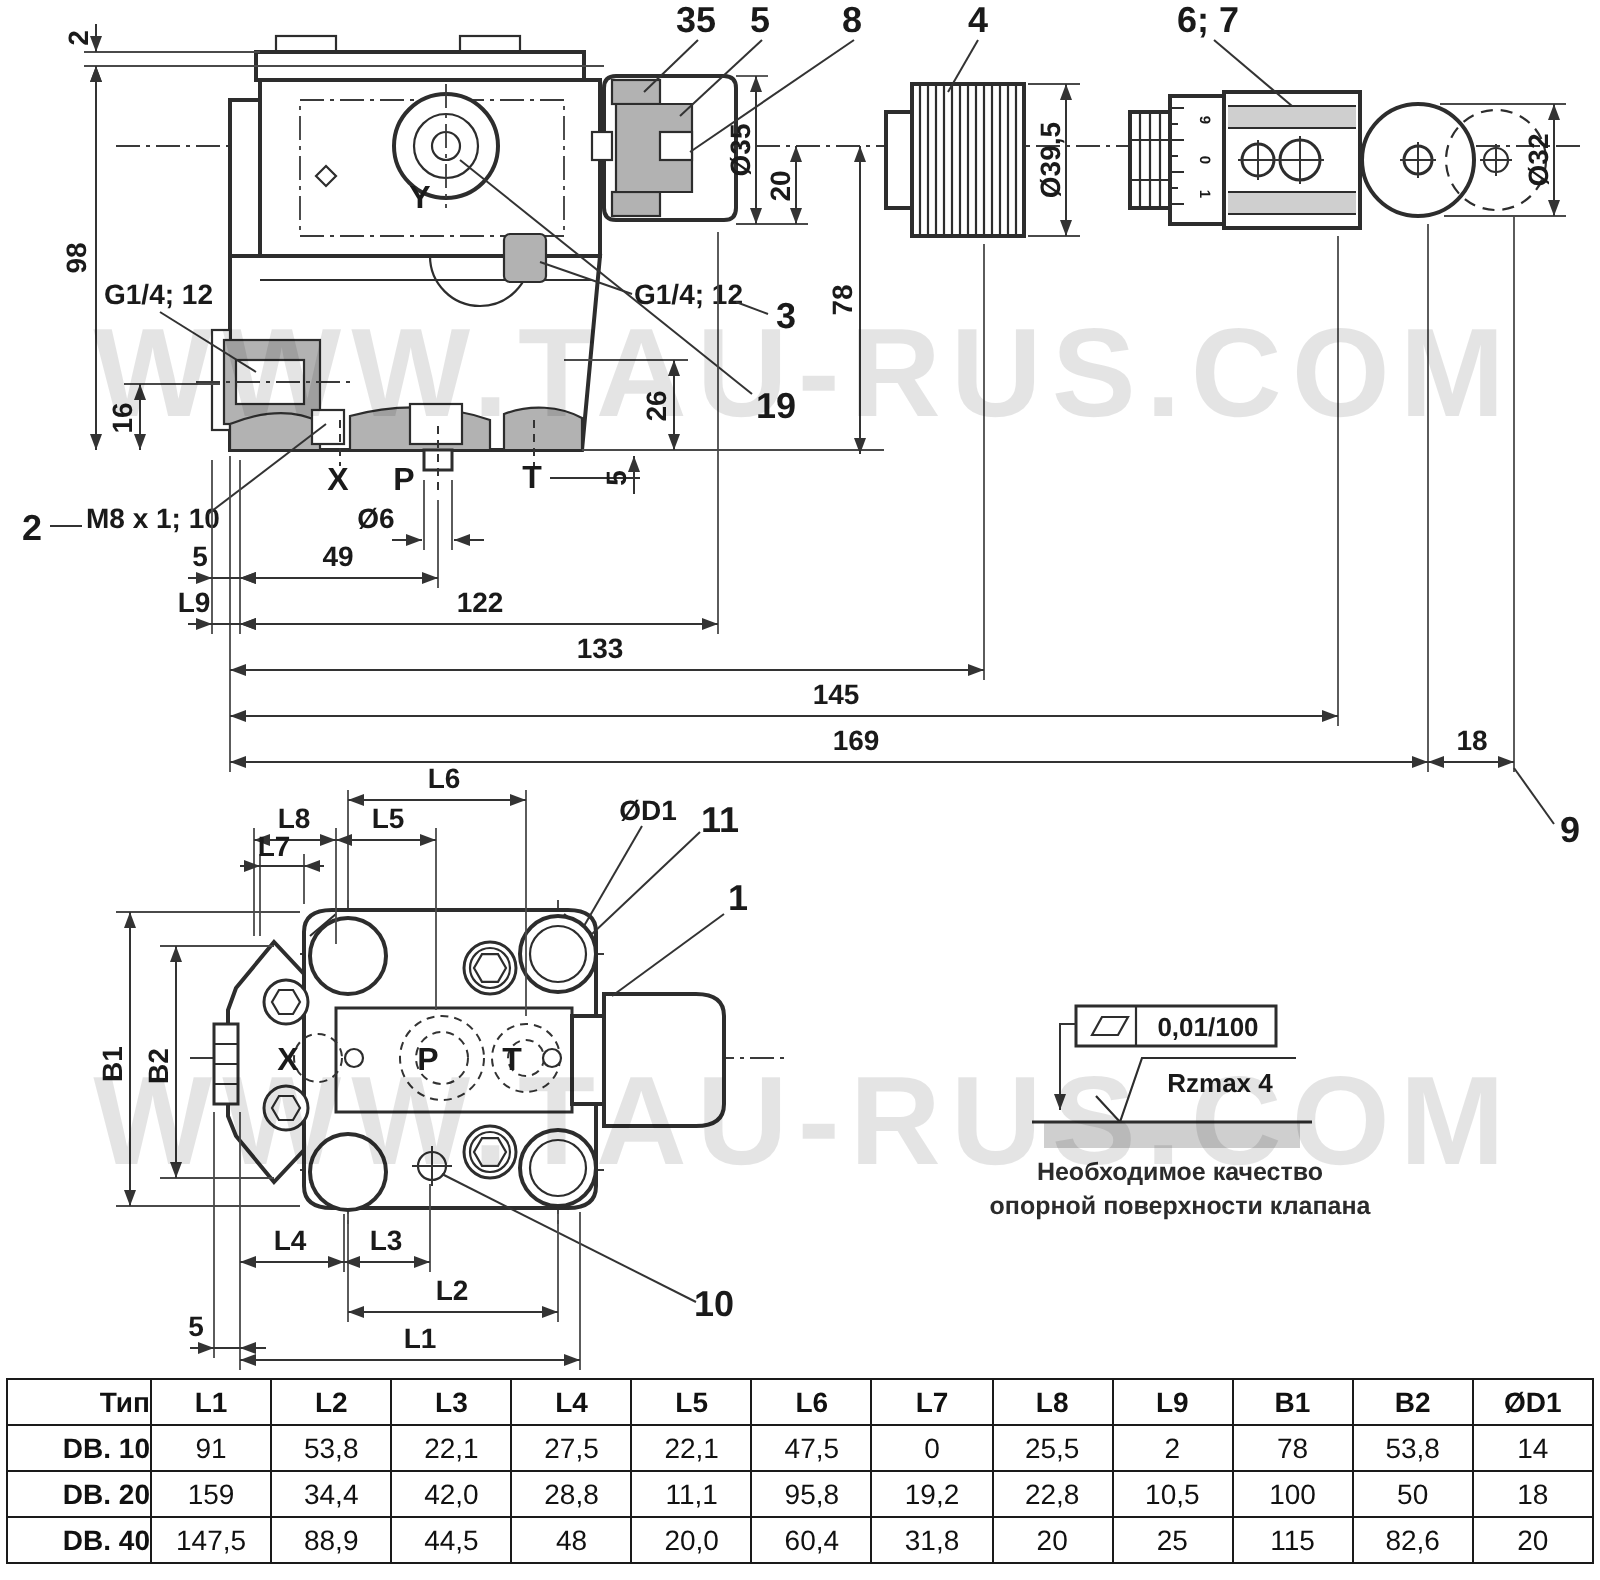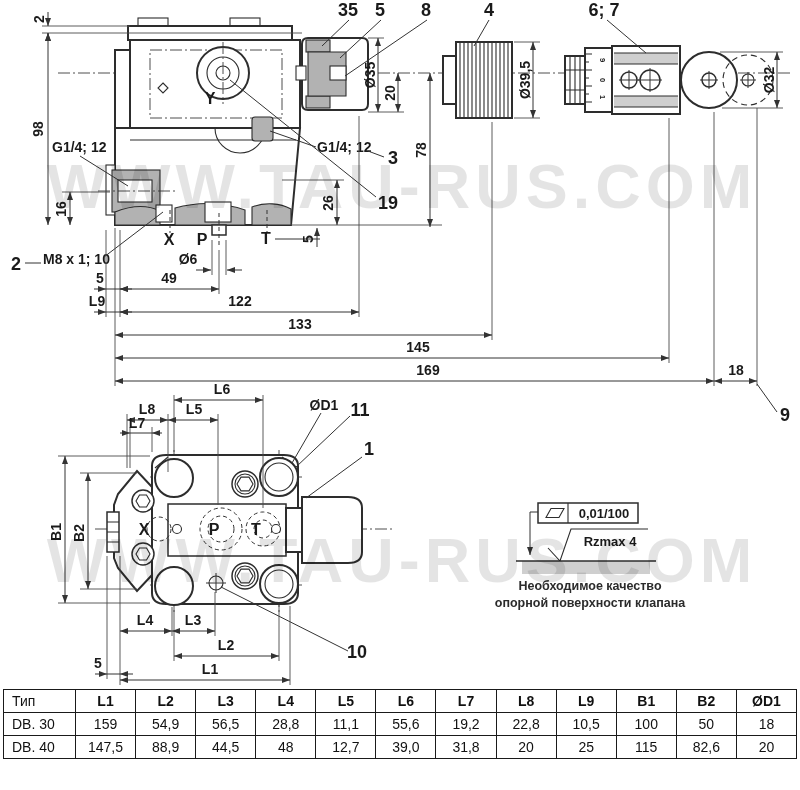--- a/index.html
+++ b/index.html
@@ -22,21 +22,21 @@
   .t13{font-size:13px;font-weight:bold;}
   .t12{font-size:12.5px;font-weight:bold;fill:#2b2b2b;}
   .t7{font-size:7.5px;font-weight:bold;}
   .wm{font-size:63px;font-weight:bold;letter-spacing:5px;fill:#000;opacity:0.10;}
   
   #dimtable{position:absolute;left:3px;top:689px;width:794px;border-collapse:collapse;
             table-layout:fixed;}
   #dimtable th,#dimtable td{border:1.6px solid #1a1a1a;height:22px;font-size:14px;
             text-align:center;color:#111;padding:0;}
   #dimtable th{font-weight:bold;}
-  #dimtable td.rowhead,#dimtable th.rowhead{text-align:left;padding-left:8px;font-weight:normal;}
+  #dimtable td.rowhead,#dimtable th.rowhead{text-align:right;padding-left:8px;font-weight:bold;}
 </style>
 </head>
 <body>
 
 <div id="stage">
 <svg width="800" height="690" viewBox="0 0 800 690">
   <defs>
     <marker id="ar" markerWidth="9" markerHeight="7" refX="8.5" refY="3.5" orient="auto-start-reverse" markerUnits="userSpaceOnUse">
       <path d="M0.5,0.5 L8.5,3.5 L0.5,6.5 Z" fill="#333"></path>
     </marker>
@@ -384,42 +384,57 @@
       <th>L7</th>
       <th>L8</th>
       <th>L9</th>
       <th>B1</th>
       <th>B2</th>
       <th>ØD1</th>
     </tr>
   </thead>
   <tbody>
     <tr>
-      <td class="rowhead">DB. 30</td>
+      <td class="rowhead">DB. 10</td>
+      <td>91</td>
+      <td>53,8</td>
+      <td>22,1</td>
+      <td>27,5</td>
+      <td>22,1</td>
+      <td>47,5</td>
+      <td>0</td>
+      <td>25,5</td>
+      <td>2</td>
+      <td>78</td>
+      <td>53,8</td>
+      <td>14</td>
+    </tr>
+    <tr>
+      <td class="rowhead">DB. 20</td>
       <td>159</td>
-      <td>54,9</td>
-      <td>56,5</td>
+      <td>34,4</td>
+      <td>42,0</td>
       <td>28,8</td>
       <td>11,1</td>
-      <td>55,6</td>
+      <td>95,8</td>
       <td>19,2</td>
       <td>22,8</td>
       <td>10,5</td>
       <td>100</td>
       <td>50</td>
       <td>18</td>
     </tr>
     <tr>
       <td class="rowhead">DB. 40</td>
       <td>147,5</td>
       <td>88,9</td>
       <td>44,5</td>
       <td>48</td>
-      <td>12,7</td>
-      <td>39,0</td>
+      <td>20,0</td>
+      <td>60,4</td>
       <td>31,8</td>
       <td>20</td>
       <td>25</td>
       <td>115</td>
       <td>82,6</td>
       <td>20</td>
     </tr>
   </tbody>
 </table>
 </div>

